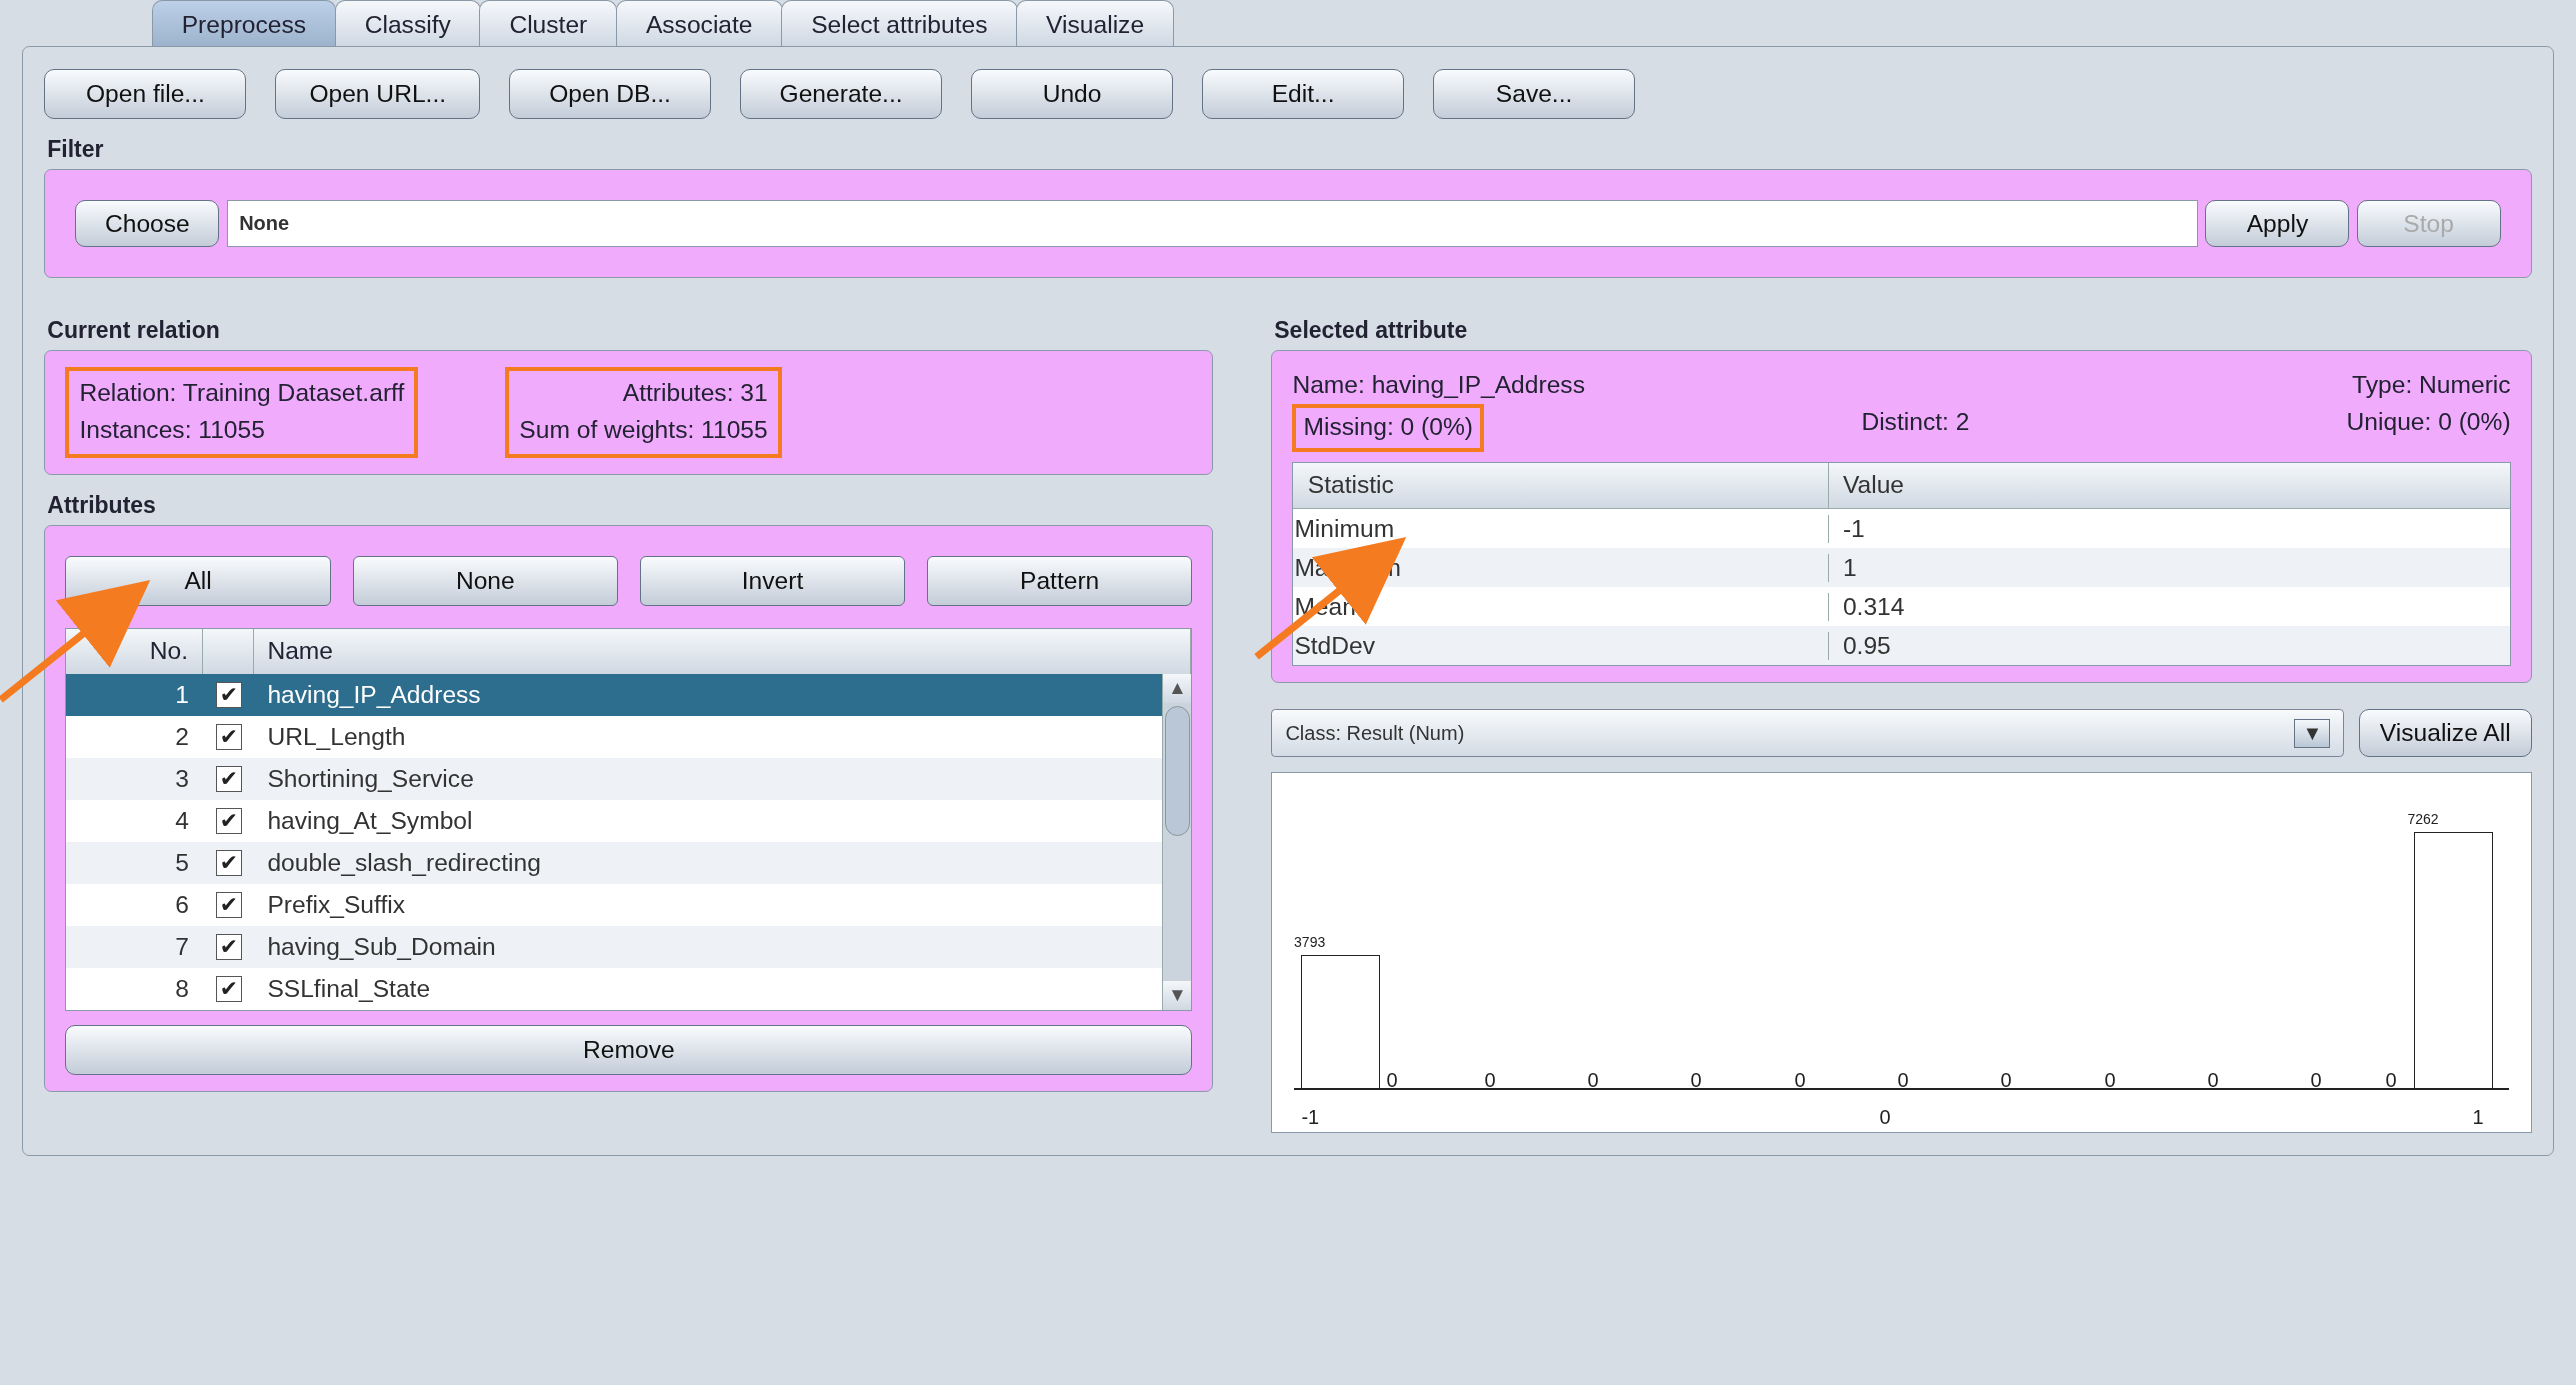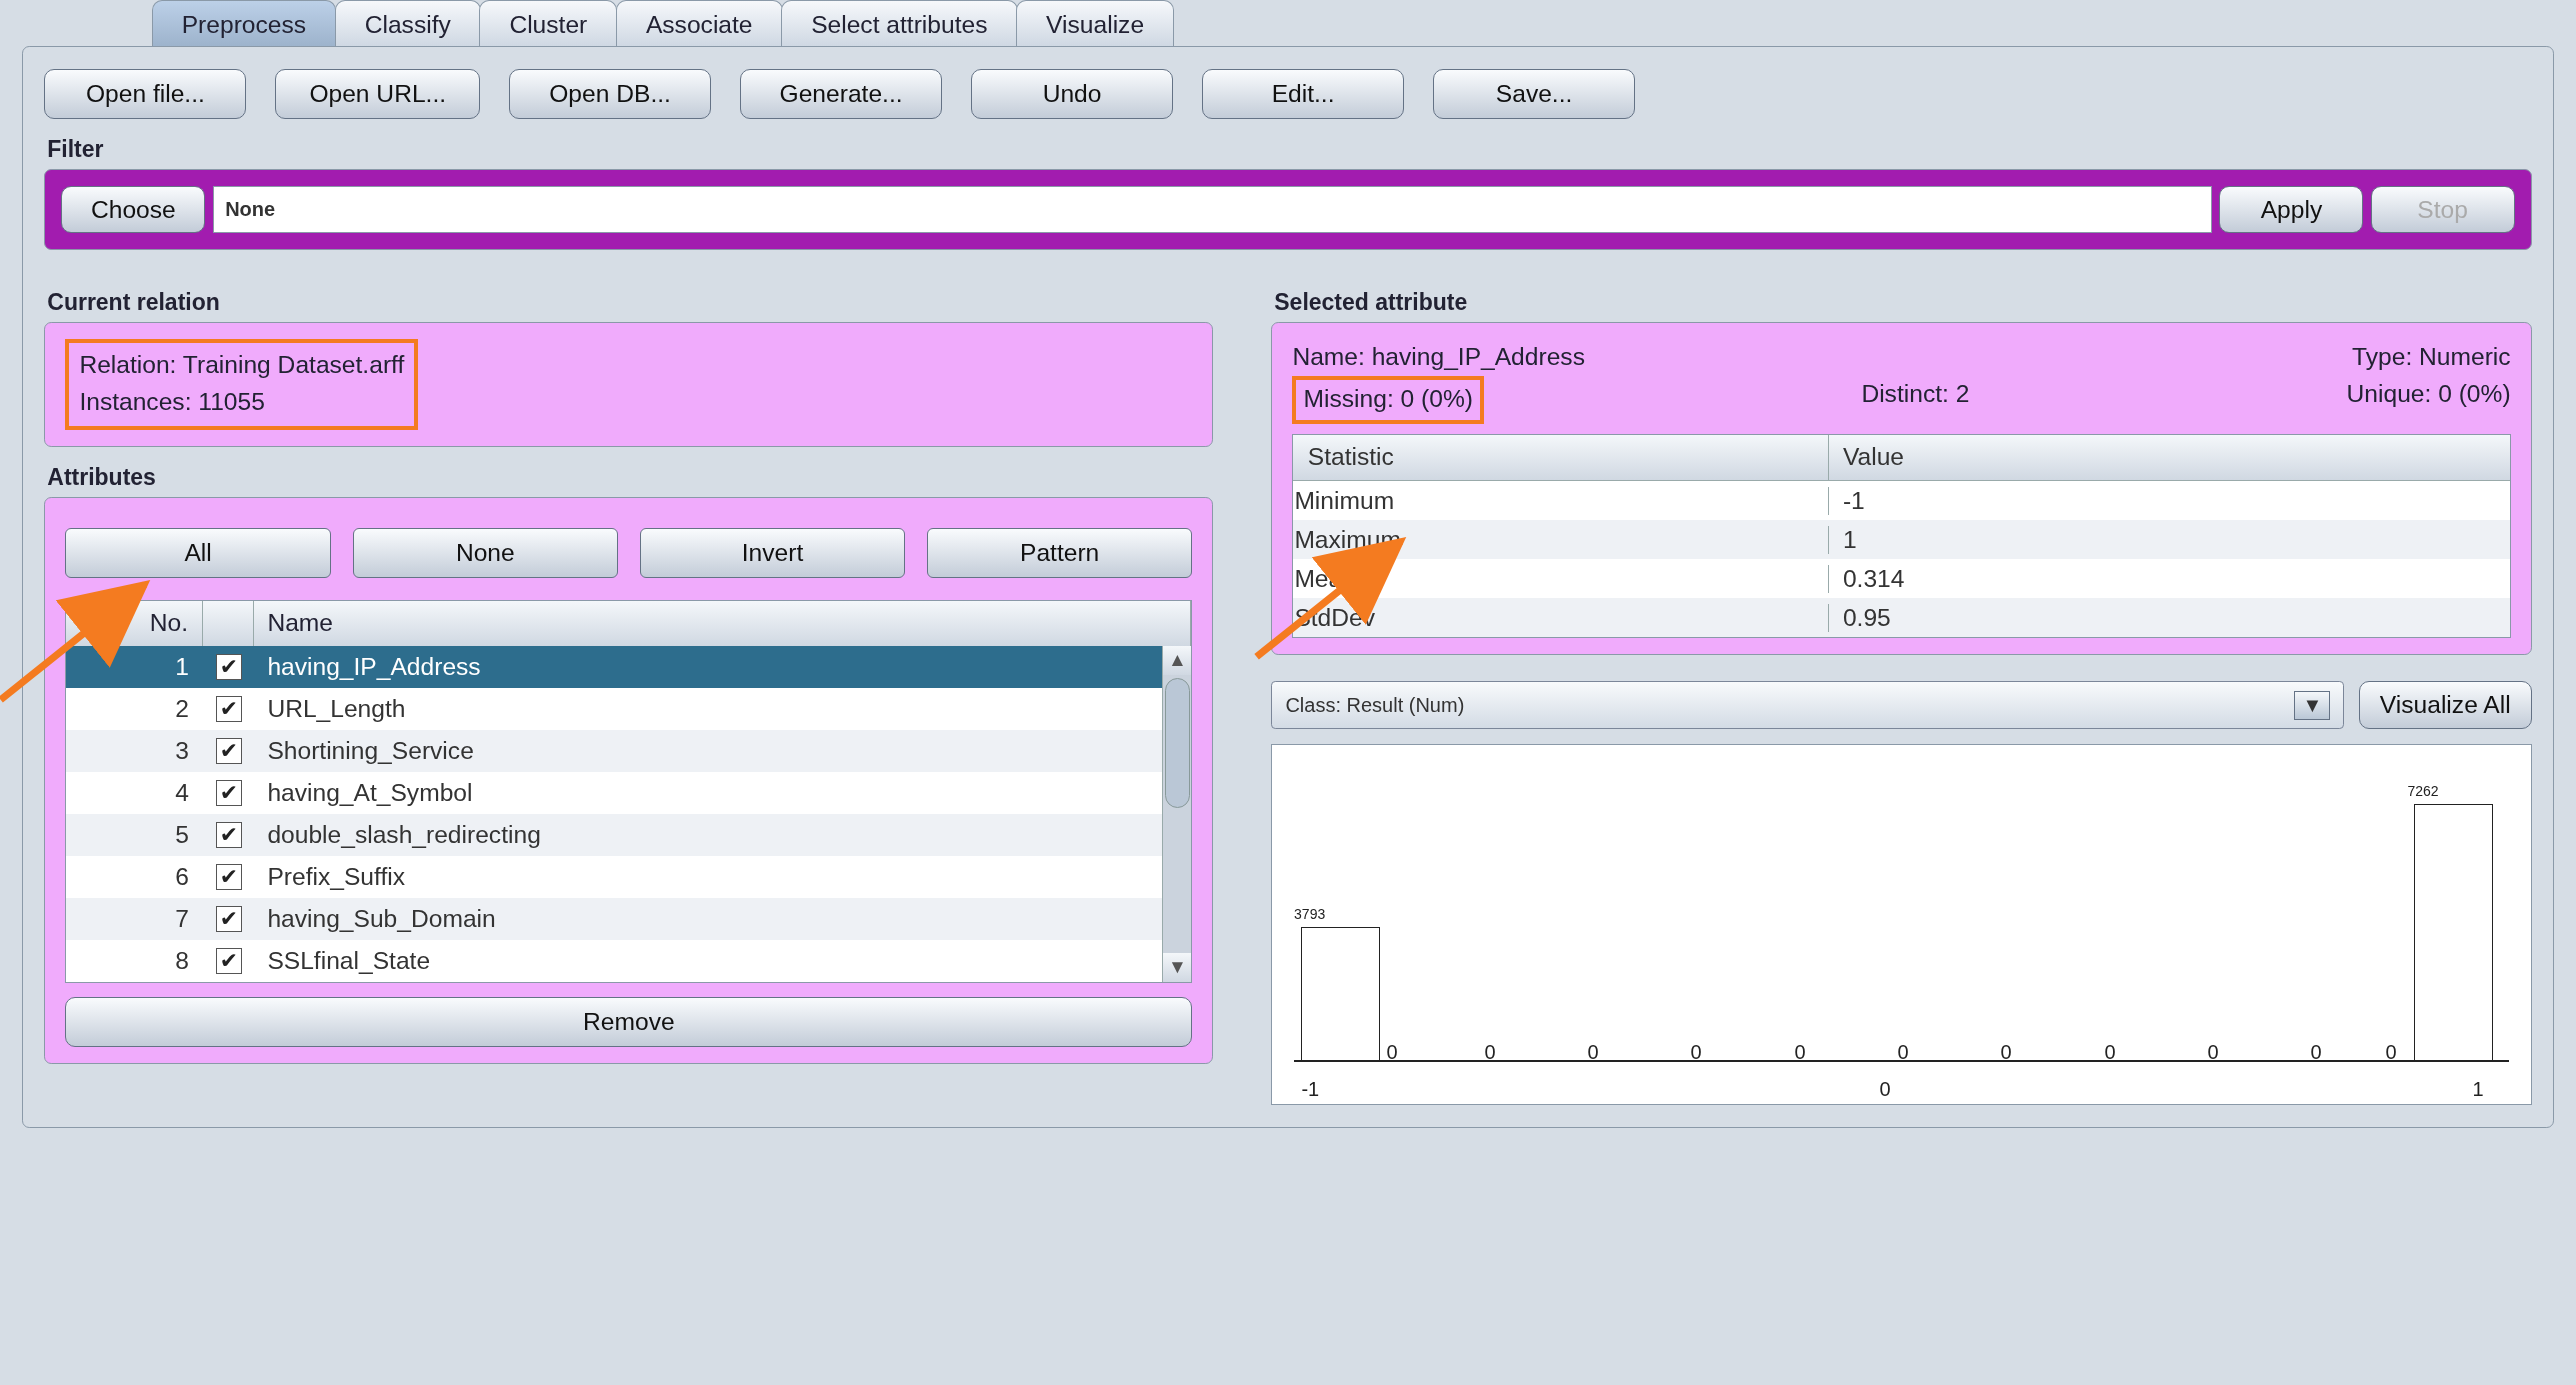--- a/index.html
+++ b/index.html
@@ -67,22 +67,22 @@
     font-weight: bold;
     color: #223;
     margin: 17.3px 0 5.8px 2.9px;
   }
   .filter-row {
     display: flex;
     align-items: stretch;
     gap: 7.2px;
     border: 1.4px solid #8a99a8;
     border-radius: 7.2px;
-    background: #a21caf;
-    padding: 16px;
+    background: #f0abfc;
+    padding: 30px;
   }
   .filter-value {
     flex: 1;
     background: white;
     border: 1.4px solid #8a99a8;
     padding: 7.2px 11.6px;
     font-weight: bold;
     display: flex;
     align-items: center;
   }
@@ -266,20 +266,30 @@
         <div class="section-label">Current relation</div>
         <div class="groupbox">
           <div class="current-rel">
             <div class="highlight-box">
               <div class="line">
                 <span>Relation:</span>
                 <span>Training Dataset.arff</span>
               </div>
               <div class="line">
                 <span>Instances:</span>
+                <span>11055</span>
+              </div>
+            </div>
+            <div class="highlight-box">
+              <div class="line" style="text-align:right">
+                <span>Attributes:</span>
+                <span>31</span>
+              </div>
+              <div class="line" style="text-align:right">
+                <span>Sum of weights:</span>
                 <span>11055</span>
               </div>
             </div>
           </div>
         </div>
 
         <div class="section-label">Attributes</div>
         <div class="groupbox">
           <div class="attr-btns">
             <div class="btn">All</div>

